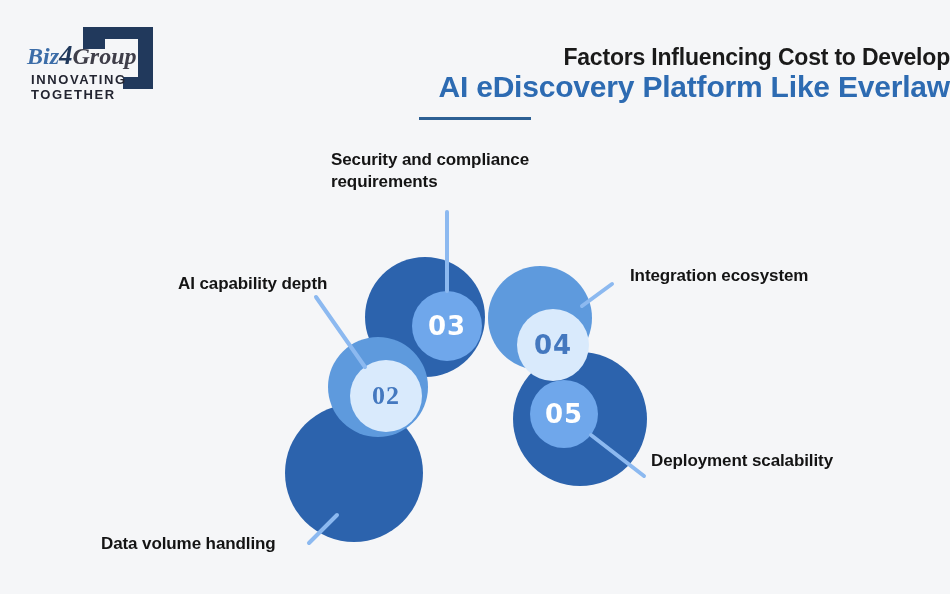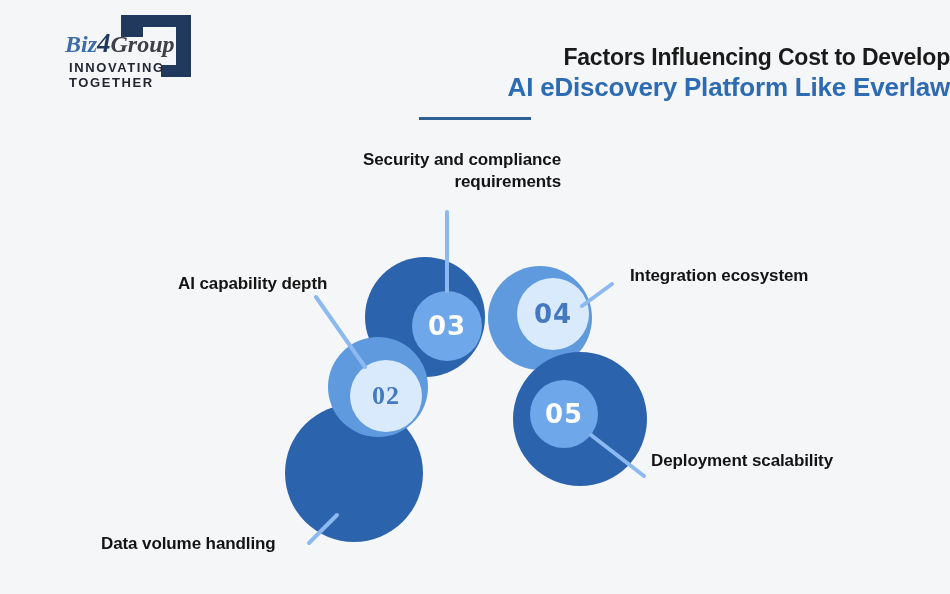--- a/index.html
+++ b/index.html
@@ -23,57 +23,57 @@
   html,body{width:950px;height:594px;}
   body{
     font-family:"Liberation Sans",sans-serif;
     background:var(--canvas-bg);
     position:relative;
     overflow:hidden;
   }
   .canvas{position:absolute;inset:0;background:var(--canvas-bg);}
 
   
-  .logo{position:absolute;left:27px;top:10px;width:140px;height:70px;margin-left:38px;}
+  .logo{position:absolute;left:27px;top:22px;width:140px;height:70px;}
   .logo-mark{position:absolute;left:56px;top:5px;width:70px;height:62px;}
   .logo-mark path{fill:var(--logo-navy);}
   .logo-text{position:absolute;left:0;top:20px;white-space:nowrap;
     font-family:"Liberation Serif",serif;font-style:italic;font-weight:700;
     font-size:24px;line-height:26px;}
   .logo-text .b{color:var(--logo-blue);}
   .logo-text .d{color:var(--logo-navy);font-size:27px;}
   .logo-text .g{color:var(--logo-gray);}
   .logo-tagline{position:absolute;left:4px;top:50px;
     font-size:13px;font-weight:700;letter-spacing:1.6px;color:#232531;}
 
   
   .title-block{position:absolute;left:0;top:42px;width:950px;text-align:right;}
   .title-line1{font-size:23px;line-height:30px;font-weight:700;color:var(--title-text);letter-spacing:-0.2px;}
-  .title-line2{font-size:26px;line-height:30px;font-weight:700;color:var(--title-accent);letter-spacing:-0.2px;padding-left:30px;}
+  .title-line2{font-size:30px;line-height:30px;font-weight:700;color:var(--title-accent);letter-spacing:-0.2px;padding-left:30px;}
   .title-underline{width:112px;height:3px;background:var(--underline);margin:15px auto 0;}
 
   
   .circle{position:absolute;border-radius:50%;}
   .outer-dark{background:var(--dark-circle);}
   .outer-mid{background:var(--mid-outer-circle);}
   .inner-mid{background:var(--mid-inner-circle);}
   .inner-light{background:var(--light-inner-circle);}
   .num{display:flex;align-items:center;justify-content:center;
     font-family:"DejaVu Sans",sans-serif;font-weight:700;font-size:26px;letter-spacing:1px;}
   .num-on-dark{color:var(--number-on-dark);}
   .num-on-light{color:var(--number-on-light);}
 
   
   .connectors{position:absolute;left:0;top:0;width:950px;height:594px;z-index:6;pointer-events:none;}
   .connectors line{stroke:var(--connector);stroke-width:4;stroke-linecap:round;}
 
   
   .factor-label{position:absolute;z-index:7;color:var(--label-text);
     font-size:17px;line-height:22px;font-weight:700;letter-spacing:-0.1px;white-space:nowrap;}
-  .factor-label.wrap{white-space:normal;text-align:right;}
+  .factor-label.wrap{white-space:normal;text-align:left;}
 </style>
 </head>
 <body>
 
 <div class="canvas">
 
   <div class="logo">
     <svg class="logo-mark" viewBox="0 0 70 62">
       <path d="M0 0 H70 V62 H40 V50 H55 V12 H22 V22 H0 Z"></path>
     </svg>
@@ -92,21 +92,21 @@
   <div class="circle outer-mid" style="left:328px;top:337px;width:100px;height:100px;z-index:2;"></div>
   <div class="circle outer-mid" style="left:488px;top:266px;width:104px;height:104px;z-index:2;"></div>
   <div class="circle outer-dark" style="left:513px;top:352px;width:134px;height:134px;z-index:3;"></div>
 
   <div class="circle inner-light num num-on-light" style="left:350px;top:360px;width:72px;height:72px;z-index:3;font-family:Liberation Serif, serif;">
       <span>02</span>
     </div>
   <div class="circle inner-mid num num-on-dark" style="left:412px;top:291px;width:70px;height:70px;z-index:2;">
       <span>03</span>
     </div>
-  <div class="circle inner-light num num-on-light" style="left:517px;top:278px;width:72px;height:72px;z-index:5;text-align:center;">
+  <div class="circle inner-light num num-on-light" style="left:517px;top:309px;width:72px;height:72px;z-index:5;text-align:center;">
       <span>04</span>
     </div>
   <div class="circle inner-mid num num-on-dark" style="left:530px;top:380px;width:68px;height:68px;z-index:4;">
       <span>05</span>
     </div>
 
   <svg class="connectors" viewBox="0 0 950 594">
     <line x1="337" y1="515" x2="309" y2="543"></line>
     <line x1="365" y1="367" x2="316" y2="297"></line>
     <line x1="447" y1="291" x2="447" y2="212"></line>

